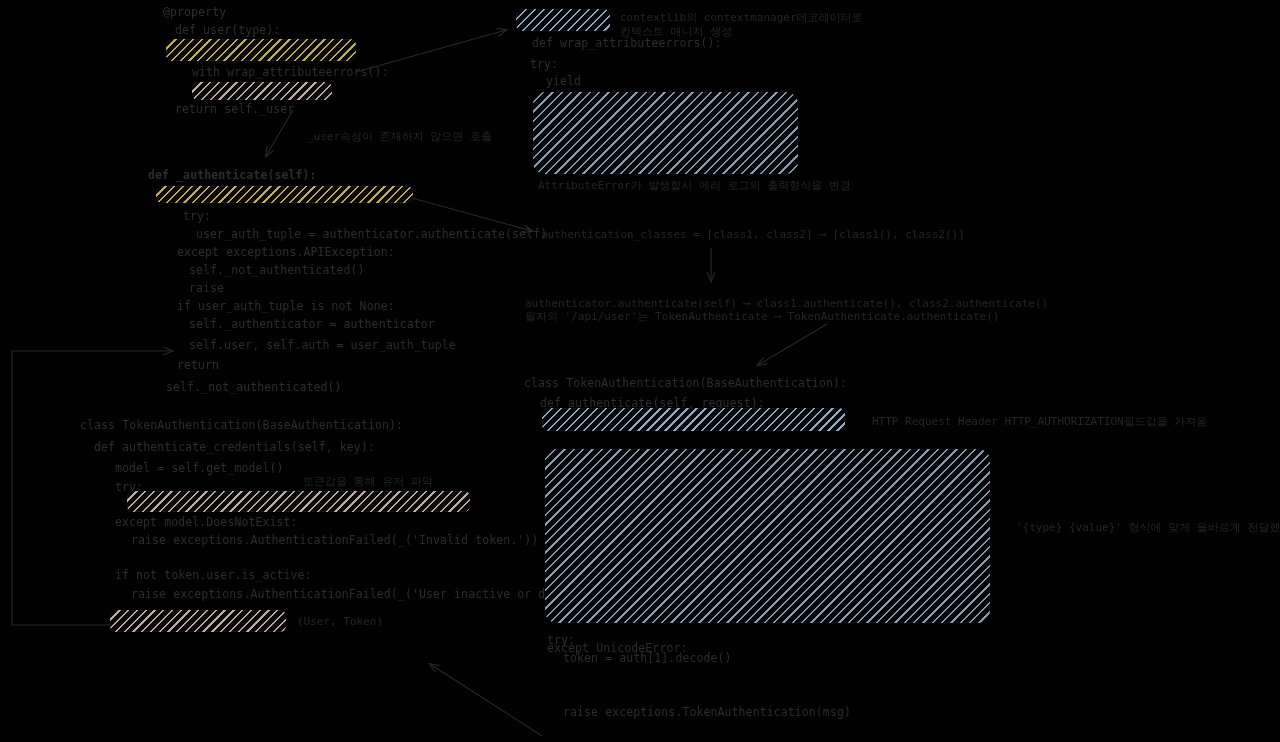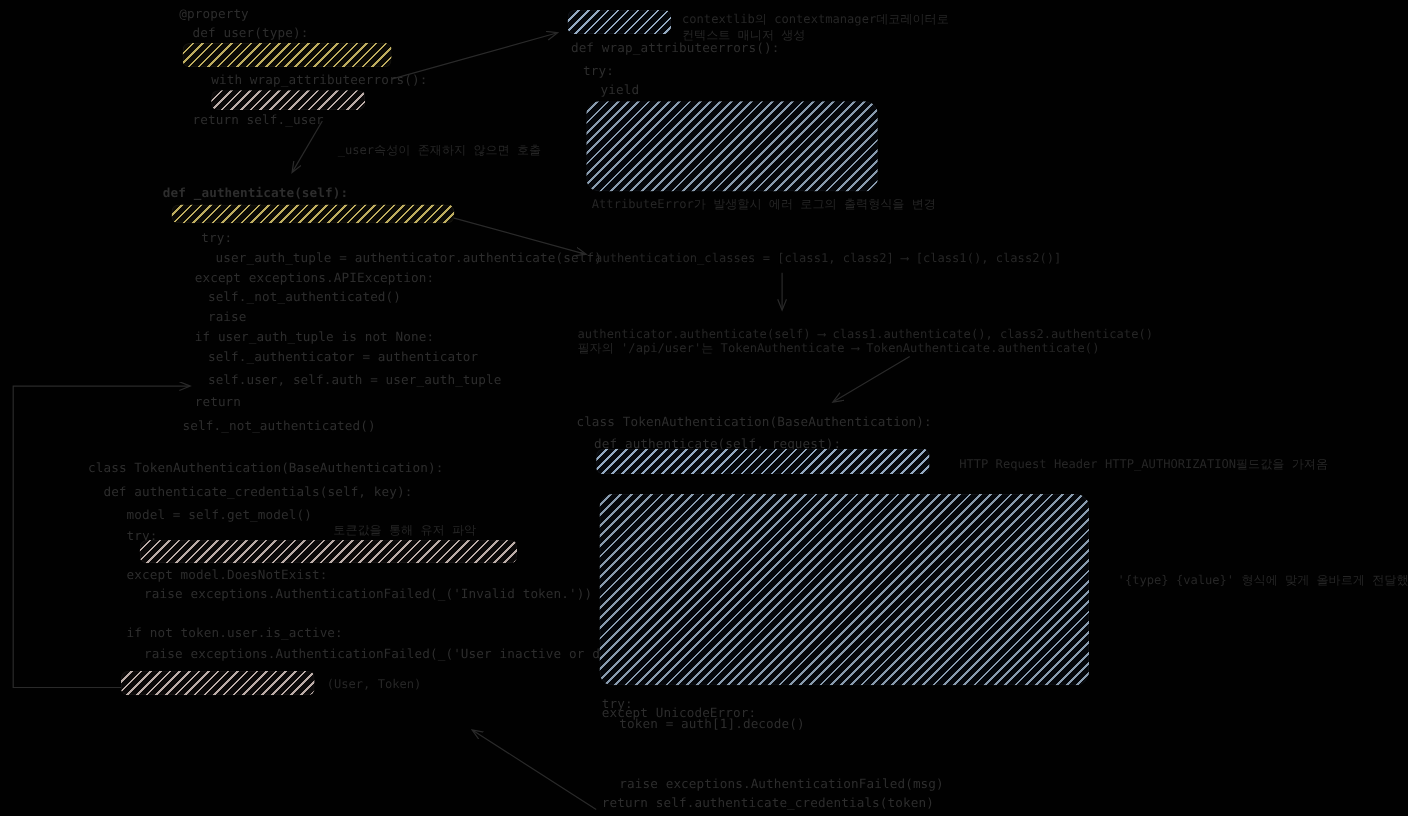--- a/index.html
+++ b/index.html
@@ -128,21 +128,21 @@
   <div class="code" style="left:115px;top:569px;">if not token.user.is_active:</div>
   <div class="code" style="left:131px;top:588px;">raise exceptions.AuthenticationFailed(_('User inactive or deleted.'))</div>
 
   <div class="hatch rose" style="left:110px;top:610px;width:176px;height:22px;"></div>
   <div class="note" style="left:297px;top:615px;">(User, Token)</div>
 
   <div class="hatch blue" style="left:516px;top:9px;width:94px;height:22px;"></div>
   <div class="note" style="left:620px;top:11px;">contextlib의 contextmanager데코레이터로
 컨텍스트 매니저 생성</div>
 
-  <div class="code" style="left:519px;top:37px;">def wrap_attributeerrors():</div>
+  <div class="code" style="left:532px;top:37px;">def wrap_attributeerrors():</div>
   <div class="code" style="left:530px;top:58px;">try:</div>
   <div class="code" style="left:546px;top:75px;">yield</div>
 
   <div class="hatch blue big" style="left:533px;top:92px;width:265px;height:82px;"></div>
   <div class="note" style="left:538px;top:179px;">AttributeError가 발생할시 에러 로그의 출력형식을 변경</div>
 
   <div class="note" style="left:541px;top:228px;">authentication_classes = [class1, class2] ⟶ [class1(), class2()]</div>
 
   <div class="note" style="left:525px;top:297px;">authenticator.authenticate(self) ⟶ class1.authenticate(), class2.authenticate()</div>
   <div class="note" style="left:525px;top:310px;">필자의 '/api/user'는 TokenAuthenticate ⟶ TokenAuthenticate.authenticate()</div>
@@ -152,16 +152,15 @@
 
   <div class="hatch blue" style="left:542px;top:408px;width:303px;height:23px;"></div>
   <div class="note" style="left:872px;top:415px;">HTTP Request Header HTTP_AUTHORIZATION필드값을 가져옴</div>
 
   <div class="hatch blue big" style="left:545px;top:449px;width:445px;height:174px;"></div>
   <div class="note" style="left:1016px;top:521px;">'{type} {value}' 형식에 맞게 올바르게 전달했는지 확인</div>
 
   <div class="code" style="left:547px;top:634px;">try:</div>
   <div class="code" style="left:563px;top:652px;">token = auth[1].decode()</div>
   <div class="code" style="left:547px;top:642px;">except UnicodeError:</div>
-  <div class="code" style="left:563px;top:706px;">raise exceptions.AuthenticationFailed(msg)</div>
-  <div class="code" style="left:547px;top:724px;">return self.authenticate_credentials(token)</div>
+  <div class="code" style="left:563px;top:706px;">raise exceptions.TokenAuthentication(msg)</div>
 
 </div>
 
 </body></html>

